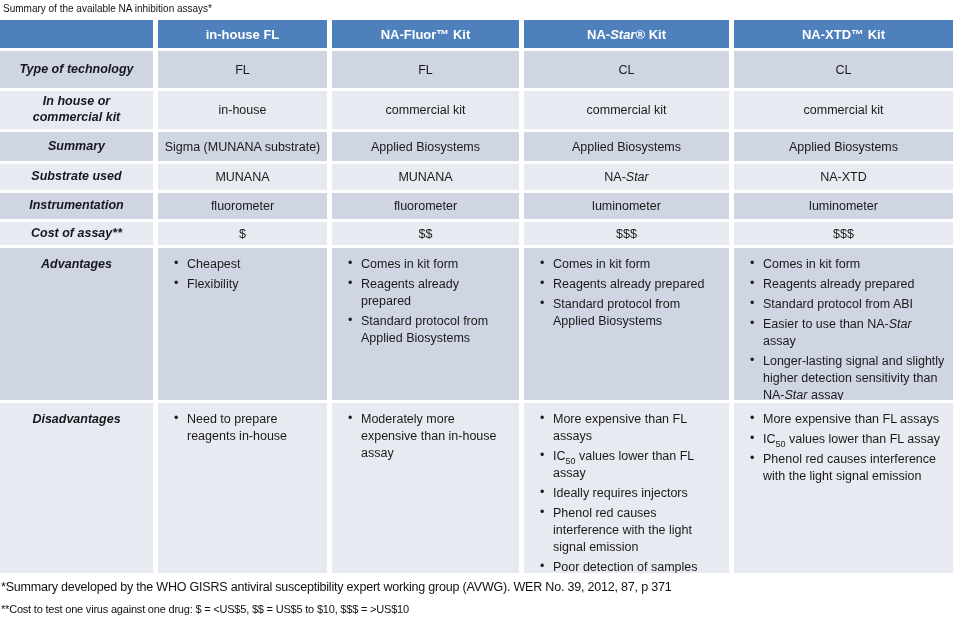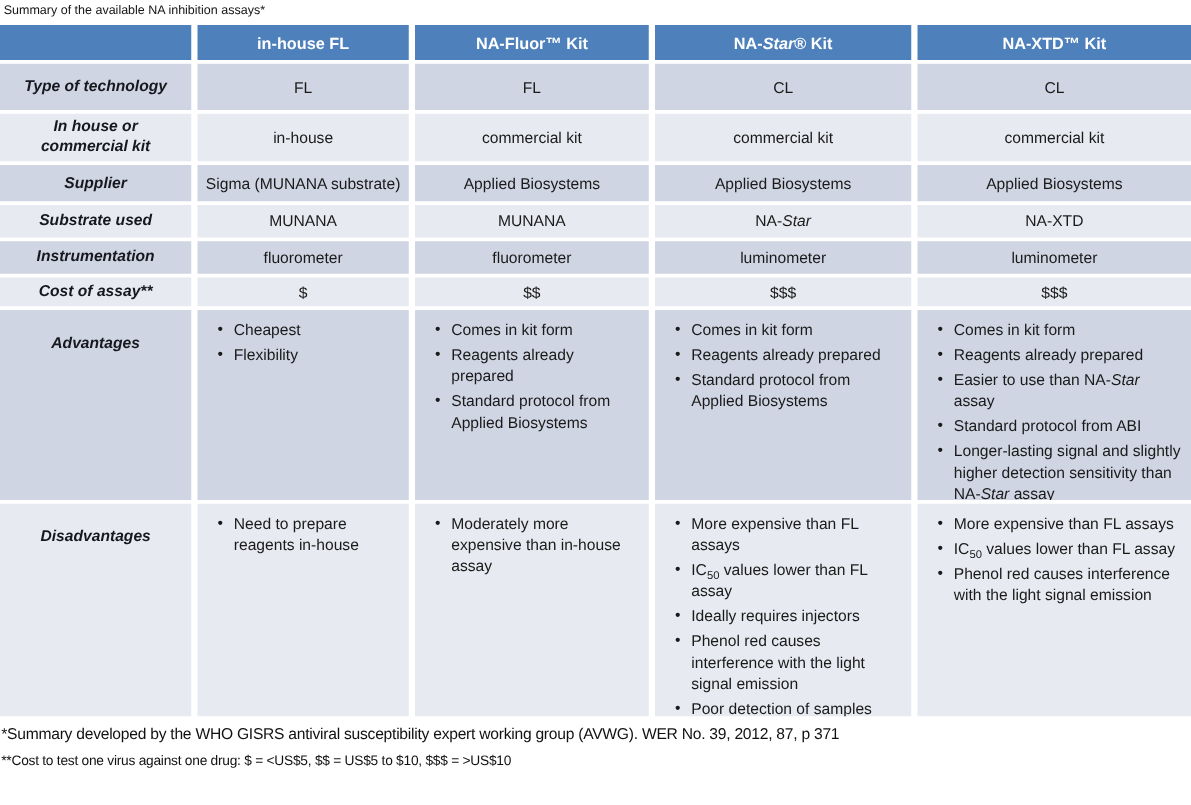--- a/index.html
+++ b/index.html
@@ -44,21 +44,21 @@
     padding:2px 4px;
   }
   .label{
     font-weight:bold;
     font-style:italic;
     color:#16181e;
     line-height:1.25;
   }
   .big .label{
     display:flex;align-items:flex-start;justify-content:center;
-    padding-top:19px;
+    padding-top:9px;
     text-align:center;
   }
   ul.bullets{
     margin:0;
     padding:8px 8px 4px 29px;
     list-style:none;
     text-align:left;
   }
   ul.bullets li{
     position:relative;
@@ -112,21 +112,21 @@
 
     <div class="trow simple light" style="height:38px">
       <div class="cell label" style="padding:2px 18px">In house or commercial kit</div>
       <div class="cell">in-house</div>
       <div class="cell">commercial kit</div>
       <div class="cell">commercial kit</div>
       <div class="cell">commercial kit</div>
     </div>
 
     <div class="trow simple dark" style="height:29px">
-      <div class="cell label">Supplier</div>
+      <div class="cell label">Summary</div>
       <div class="cell">Sigma (MUNANA substrate)</div>
       <div class="cell">Applied Biosystems</div>
       <div class="cell">Applied Biosystems</div>
       <div class="cell">Applied Biosystems</div>
     </div>
 
     <div class="trow simple light" style="height:26px">
       <div class="cell label">Substrate used</div>
       <div class="cell">MUNANA</div>
       <div class="cell">MUNANA</div>
@@ -169,22 +169,22 @@
         <ul class="bullets">
           <li>Comes in kit form</li>
           <li>Reagents already prepared</li>
           <li>Standard protocol from Applied Biosystems</li>
         </ul>
       </div>
       <div class="cell">
         <ul class="bullets">
           <li>Comes in kit form</li>
           <li>Reagents already prepared</li>
+          <li>Standard protocol from ABI</li>
           <li>Easier to use than NA-<i>Star</i> assay</li>
-          <li>Standard protocol from ABI</li>
           <li>Longer-lasting signal and slightly higher detection sensitivity than NA-<i>Star</i> assay</li>
         </ul>
       </div>
     </div>
 
     <div class="trow big light" style="height:170px">
       <div class="cell label">Disadvantages</div>
       <div class="cell">
         <ul class="bullets">
           <li>Need to prepare reagents in-house</li>

